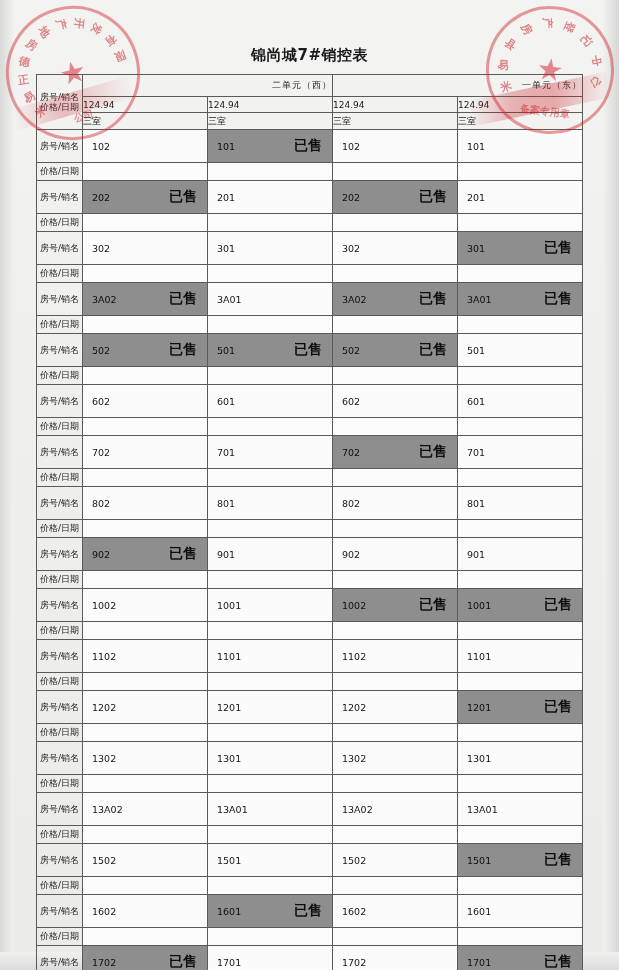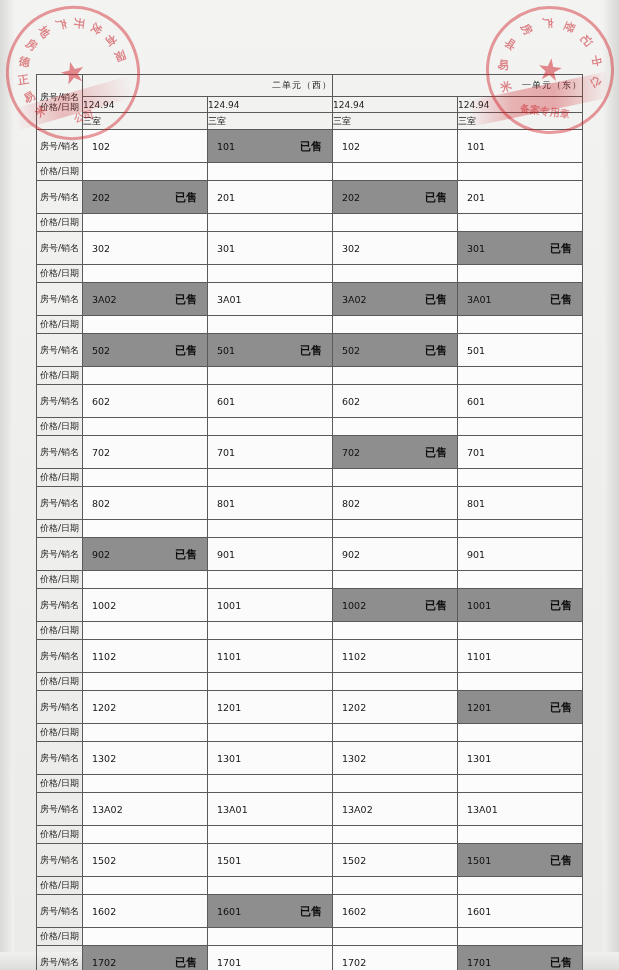--- a/index.html
+++ b/index.html
@@ -122,21 +122,21 @@
     justify-content: space-between;
     padding: 0 10px 0 9px;
     box-sizing: border-box;
     min-height: 30px;
   }
   .cell .num {
     font-size: 9.5px;
     color: #161616;
   }
   .cell .sold {
-    font-size: 11px;
+    font-size: 14px;
     color: #141414;
     font-weight: bold;
   }
   td.sold-cell {
     background: #8e8e8e;
   }
   td.sold-cell .num, td.sold-cell .sold { color: #0e0e0e; }
   td.empty-cell {
     background: #fbfbfb;
   }
@@ -227,20 +227,21 @@
   }
 </style>
 </head>
 <body>
 
 <div id="page">
   <div id="paper-edge-left"></div>
   <div id="paper-edge-right"></div>
   <div id="paper-edge-bottom"></div>
 
+  <div id="title">锦尚城7#销控表</div>
 
   <div id="table-wrap">
     <table class="sheet">
       <colgroup>
         <col class="c-label">
         <col class="c-unit">
           <col class="c-unit">
           <col class="c-unit">
           <col class="c-unit">
       </colgroup>

